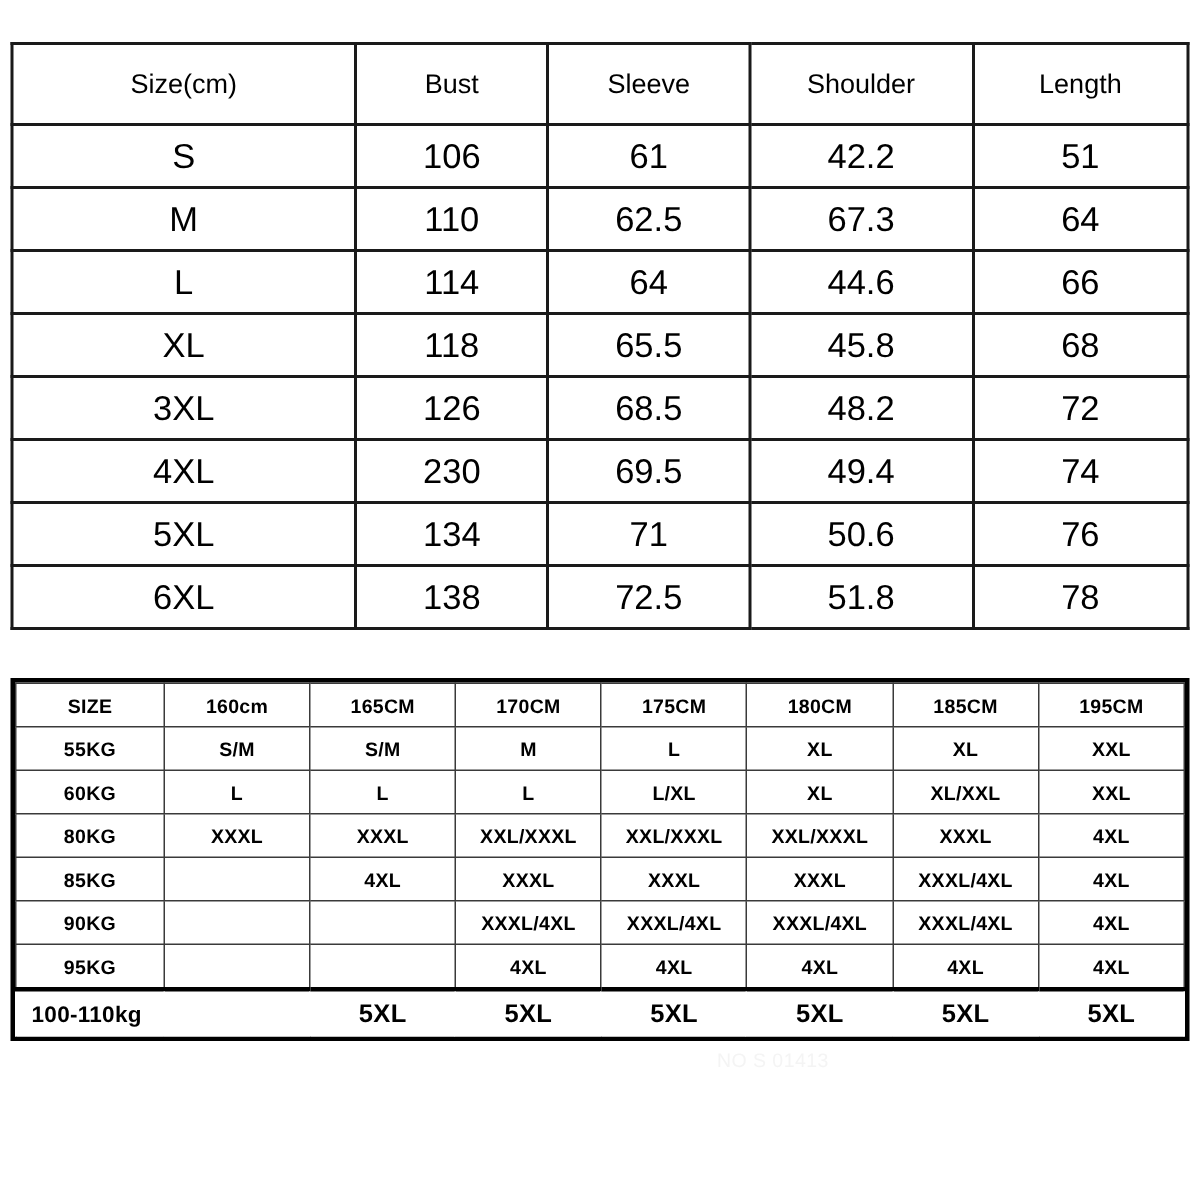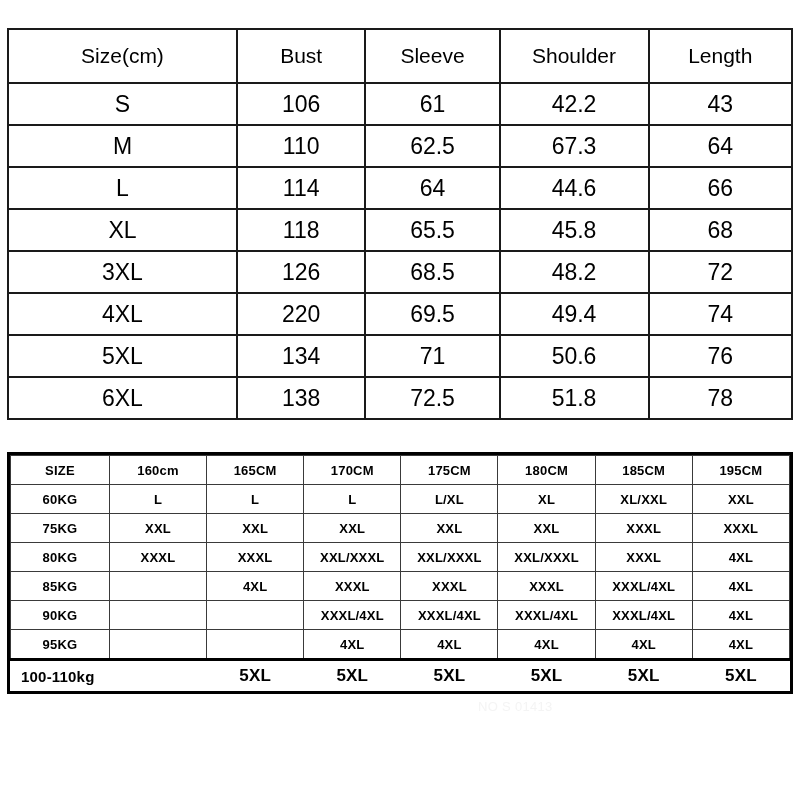--- a/index.html
+++ b/index.html
@@ -36,21 +36,21 @@
   table.measure td, table.measure th {
     border: 2px solid #1a1a1a;
     text-align: center;
     vertical-align: middle;
     color: #000000;
     font-weight: 400;
     padding: 0;
   }
   table.measure th {
     height: 52px;
-    font-size: 21px;
+    font-size: 18px;
     font-weight: 400;
   }
   table.measure td {
     height: 40px;
     font-size: 23px;
   }
   .mc0 { width: 29.2%; }
   .mc1 { width: 16.4%; }
   .mc2 { width: 17.1%; }
   .mc3 { width: 19.0%; }
@@ -164,21 +164,21 @@
           <th>Shoulder</th>
           <th>Length</th>
         </tr>
       </thead>
       <tbody>
         <tr>
           <td>S</td>
           <td>106</td>
           <td>61</td>
           <td>42.2</td>
-          <td>43</td>
+          <td>51</td>
         </tr>
         <tr>
           <td>M</td>
           <td>110</td>
           <td>62.5</td>
           <td>67.3</td>
           <td>64</td>
         </tr>
         <tr>
           <td>L</td>
@@ -196,21 +196,21 @@
         </tr>
         <tr>
           <td>3XL</td>
           <td>126</td>
           <td>68.5</td>
           <td>48.2</td>
           <td>72</td>
         </tr>
         <tr>
           <td>4XL</td>
-          <td>220</td>
+          <td>230</td>
           <td>69.5</td>
           <td>49.4</td>
           <td>74</td>
         </tr>
         <tr>
           <td>5XL</td>
           <td>134</td>
           <td>71</td>
           <td>50.6</td>
           <td>76</td>
@@ -245,40 +245,40 @@
           <td class="hdr">165CM</td>
           <td class="hdr">170CM</td>
           <td class="hdr">175CM</td>
           <td class="hdr">180CM</td>
           <td class="hdr">185CM</td>
           <td class="hdr">195CM</td>
         </tr>
       </thead>
       <tbody id="matrix-body">
           <tr>
+            <td class="rowlab">55KG</td>
+            <td class="s0">S/M</td>
+            <td class="s0">S/M</td>
+            <td class="s2">M</td>
+            <td class="s1">L</td>
+            <td class="s3">XL</td>
+            <td class="s4">XL</td>
+            <td class="s4">XXL</td>
+          </tr>
+          <tr>
             <td class="rowlab">60KG</td>
             <td class="s2">L</td>
             <td class="s2">L</td>
             <td class="s2">L</td>
             <td class="s4">L/XL</td>
             <td class="s4">XL</td>
             <td class="s6">XL/XXL</td>
             <td class="s5">XXL</td>
           </tr>
           <tr>
-            <td class="rowlab">75KG</td>
-            <td class="s5">XXL</td>
-            <td class="s5">XXL</td>
-            <td class="s5">XXL</td>
-            <td class="s6">XXL</td>
-            <td class="s5">XXL</td>
-            <td class="s7">XXXL</td>
-            <td class="s7">XXXL</td>
-          </tr>
-          <tr>
             <td class="rowlab">80KG</td>
             <td class="s5">XXXL</td>
             <td class="s5">XXXL</td>
             <td class="s5">XXL/XXXL</td>
             <td class="s7">XXL/XXXL</td>
             <td class="s6">XXL/XXXL</td>
             <td class="s7">XXXL</td>
             <td class="s7">4XL</td>
           </tr>
           <tr>

